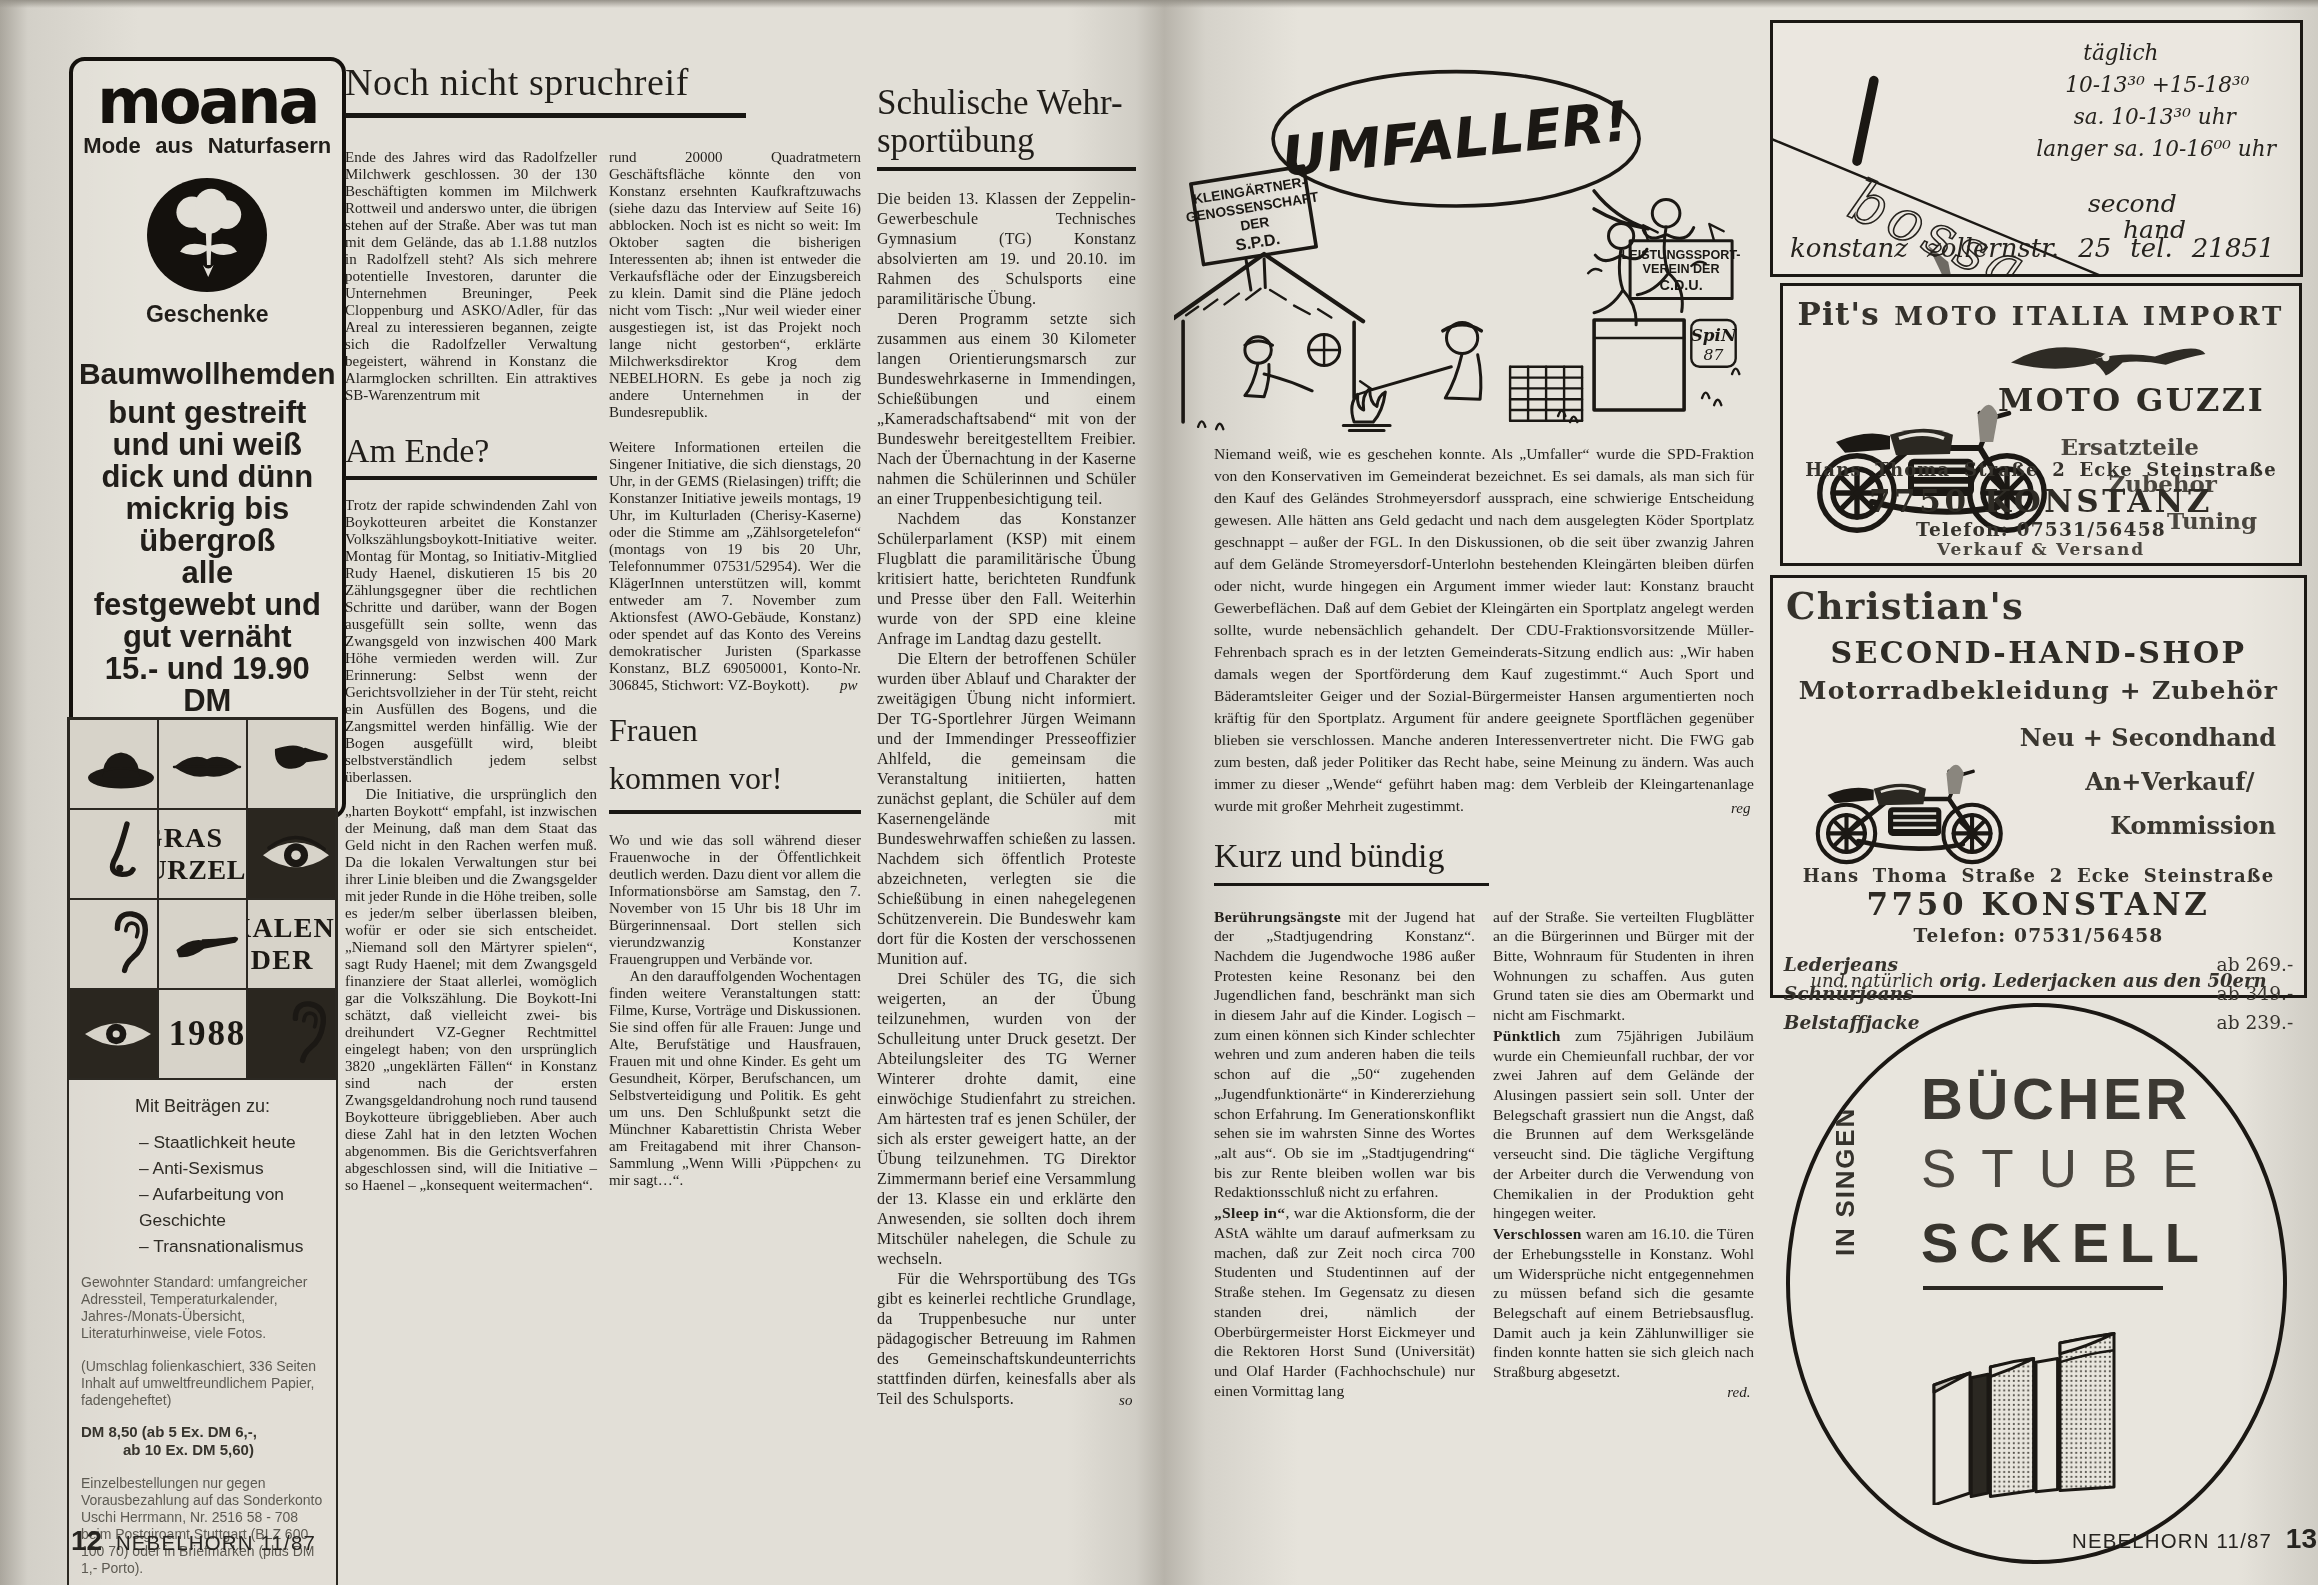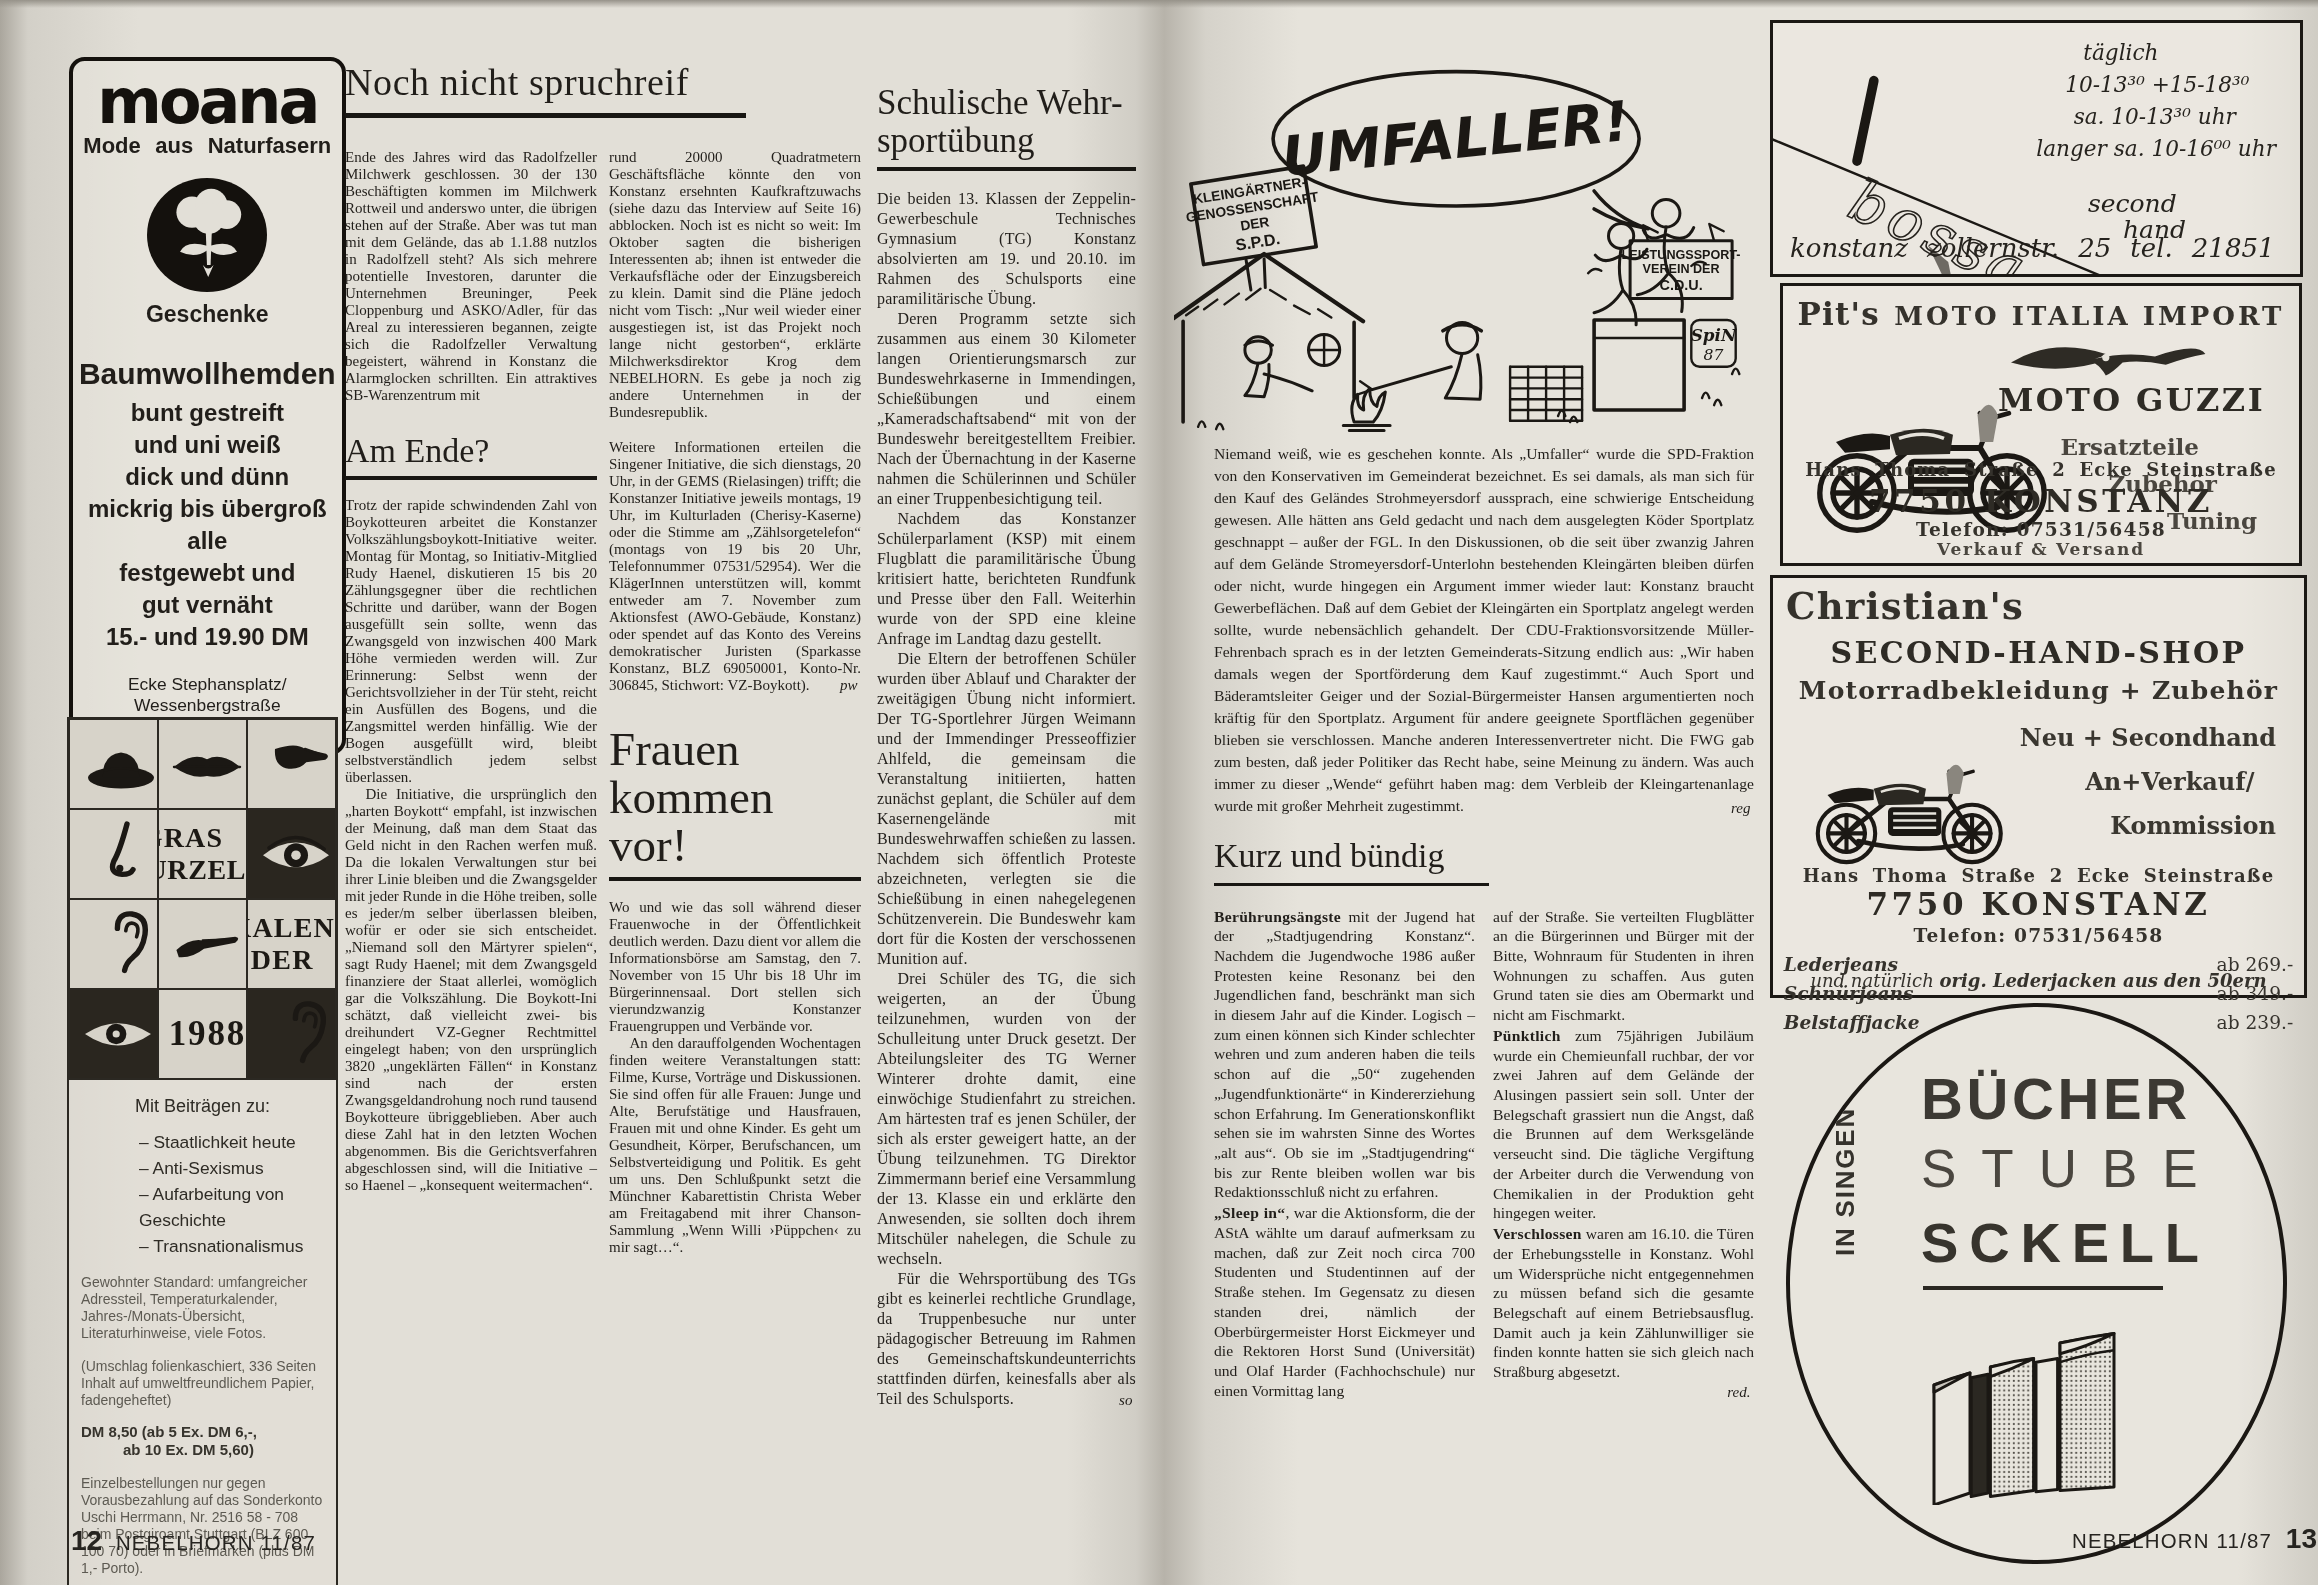--- a/index.html
+++ b/index.html
@@ -22,41 +22,41 @@
   .headline1{position:absolute;left:345px;top:60px;font-size:38px;letter-spacing:0.6px;}
   .rule.r1{position:absolute;left:345px;top:113px;width:401px;}
 
   .col{position:absolute;top:149px;}
   .c1{left:345px;width:252px;}
   .c2{left:609px;width:252px;}
   .c3{left:877px;width:259px;top:84px;}
 
   .subhead{font-size:34px;margin-top:28px;}
   .subhead + .rule-thin{margin-top:6px;margin-bottom:17px;}
-  .bighead{font-size:47px;line-height:48px;margin-top:31px;}
+  .bighead{font-size:32px;line-height:48px;margin-top:12px;}
   .bighead + .rule-thin{margin-top:8.4px;margin-bottom:18px;}
   .subhead3{font-size:35px;line-height:38px;}
   .subhead3 + .rule-thin{margin-top:7.2px;margin-bottom:18px;}
   .gap{margin-top:18px;}
 
   
   .foot{position:absolute;font-family:"Liberation Sans",sans-serif;font-size:20.4px;letter-spacing:1.2px;color:#262420;}
   .foot b{font-size:28px;letter-spacing:0;}
   .foot-l{left:71px;top:1525px;}
   .foot-r{left:2072px;top:1523px;}
 
   
   .moana{position:absolute;left:69px;top:57px;width:259px;border:4.2px solid #14110d;border-radius:15.6px;
     padding:10.8px 4.8px 12px;text-align:center;font-family:"Liberation Sans",sans-serif;background:rgba(236,233,225,.45);}
   .moana-logo{font-family:"DejaVu Sans",sans-serif;font-weight:800;font-size:62px;line-height:60px;letter-spacing:-3px;color:#14110d;}
   .moana-tag{font-size:22px;font-weight:bold;word-spacing:8.4px;margin-top:1.2px;}
   .moana-ico{margin:15.6px auto 0;}
   .moana-gesch{font-size:23px;font-weight:bold;margin-top:4.8px;}
   .moana-prod{font-size:30px;font-weight:bold;margin-top:29px;}
-  .moana-lines{font-size:24px;font-weight:bold;line-height:32px;margin-top:6px;}
+  .moana-lines{font-size:31px;font-weight:bold;line-height:32px;margin-top:6px;}
   .moana-addr{font-size:17.4px;line-height:21.6px;margin-top:20.4px;}
 
   .gras{position:absolute;left:67px;top:717px;width:267px;border:2.4px solid #2b2822;background:rgba(225,222,213,.5);}
   .gras-grid{display:grid;grid-template-columns:repeat(3,1fr);grid-auto-rows:90px;border-bottom:1.8px solid #2b2822;}
   .gcell{border:1.2px solid #2b2822;display:flex;align-items:center;justify-content:flex-end;overflow:hidden;background:#d7d3c9;}
   .gcell.dark{background:#2a261f;}
   .gtxt{font-family:"Liberation Serif",serif;font-weight:bold;text-align:center;color:#1c1914;}
   .gtxt .l1{font-size:28px;letter-spacing:1.2px;}
   .gtxt .l2{font-size:28px;letter-spacing:0.6px;}
   .gyear{font-size:35px;letter-spacing:1.8px;}

